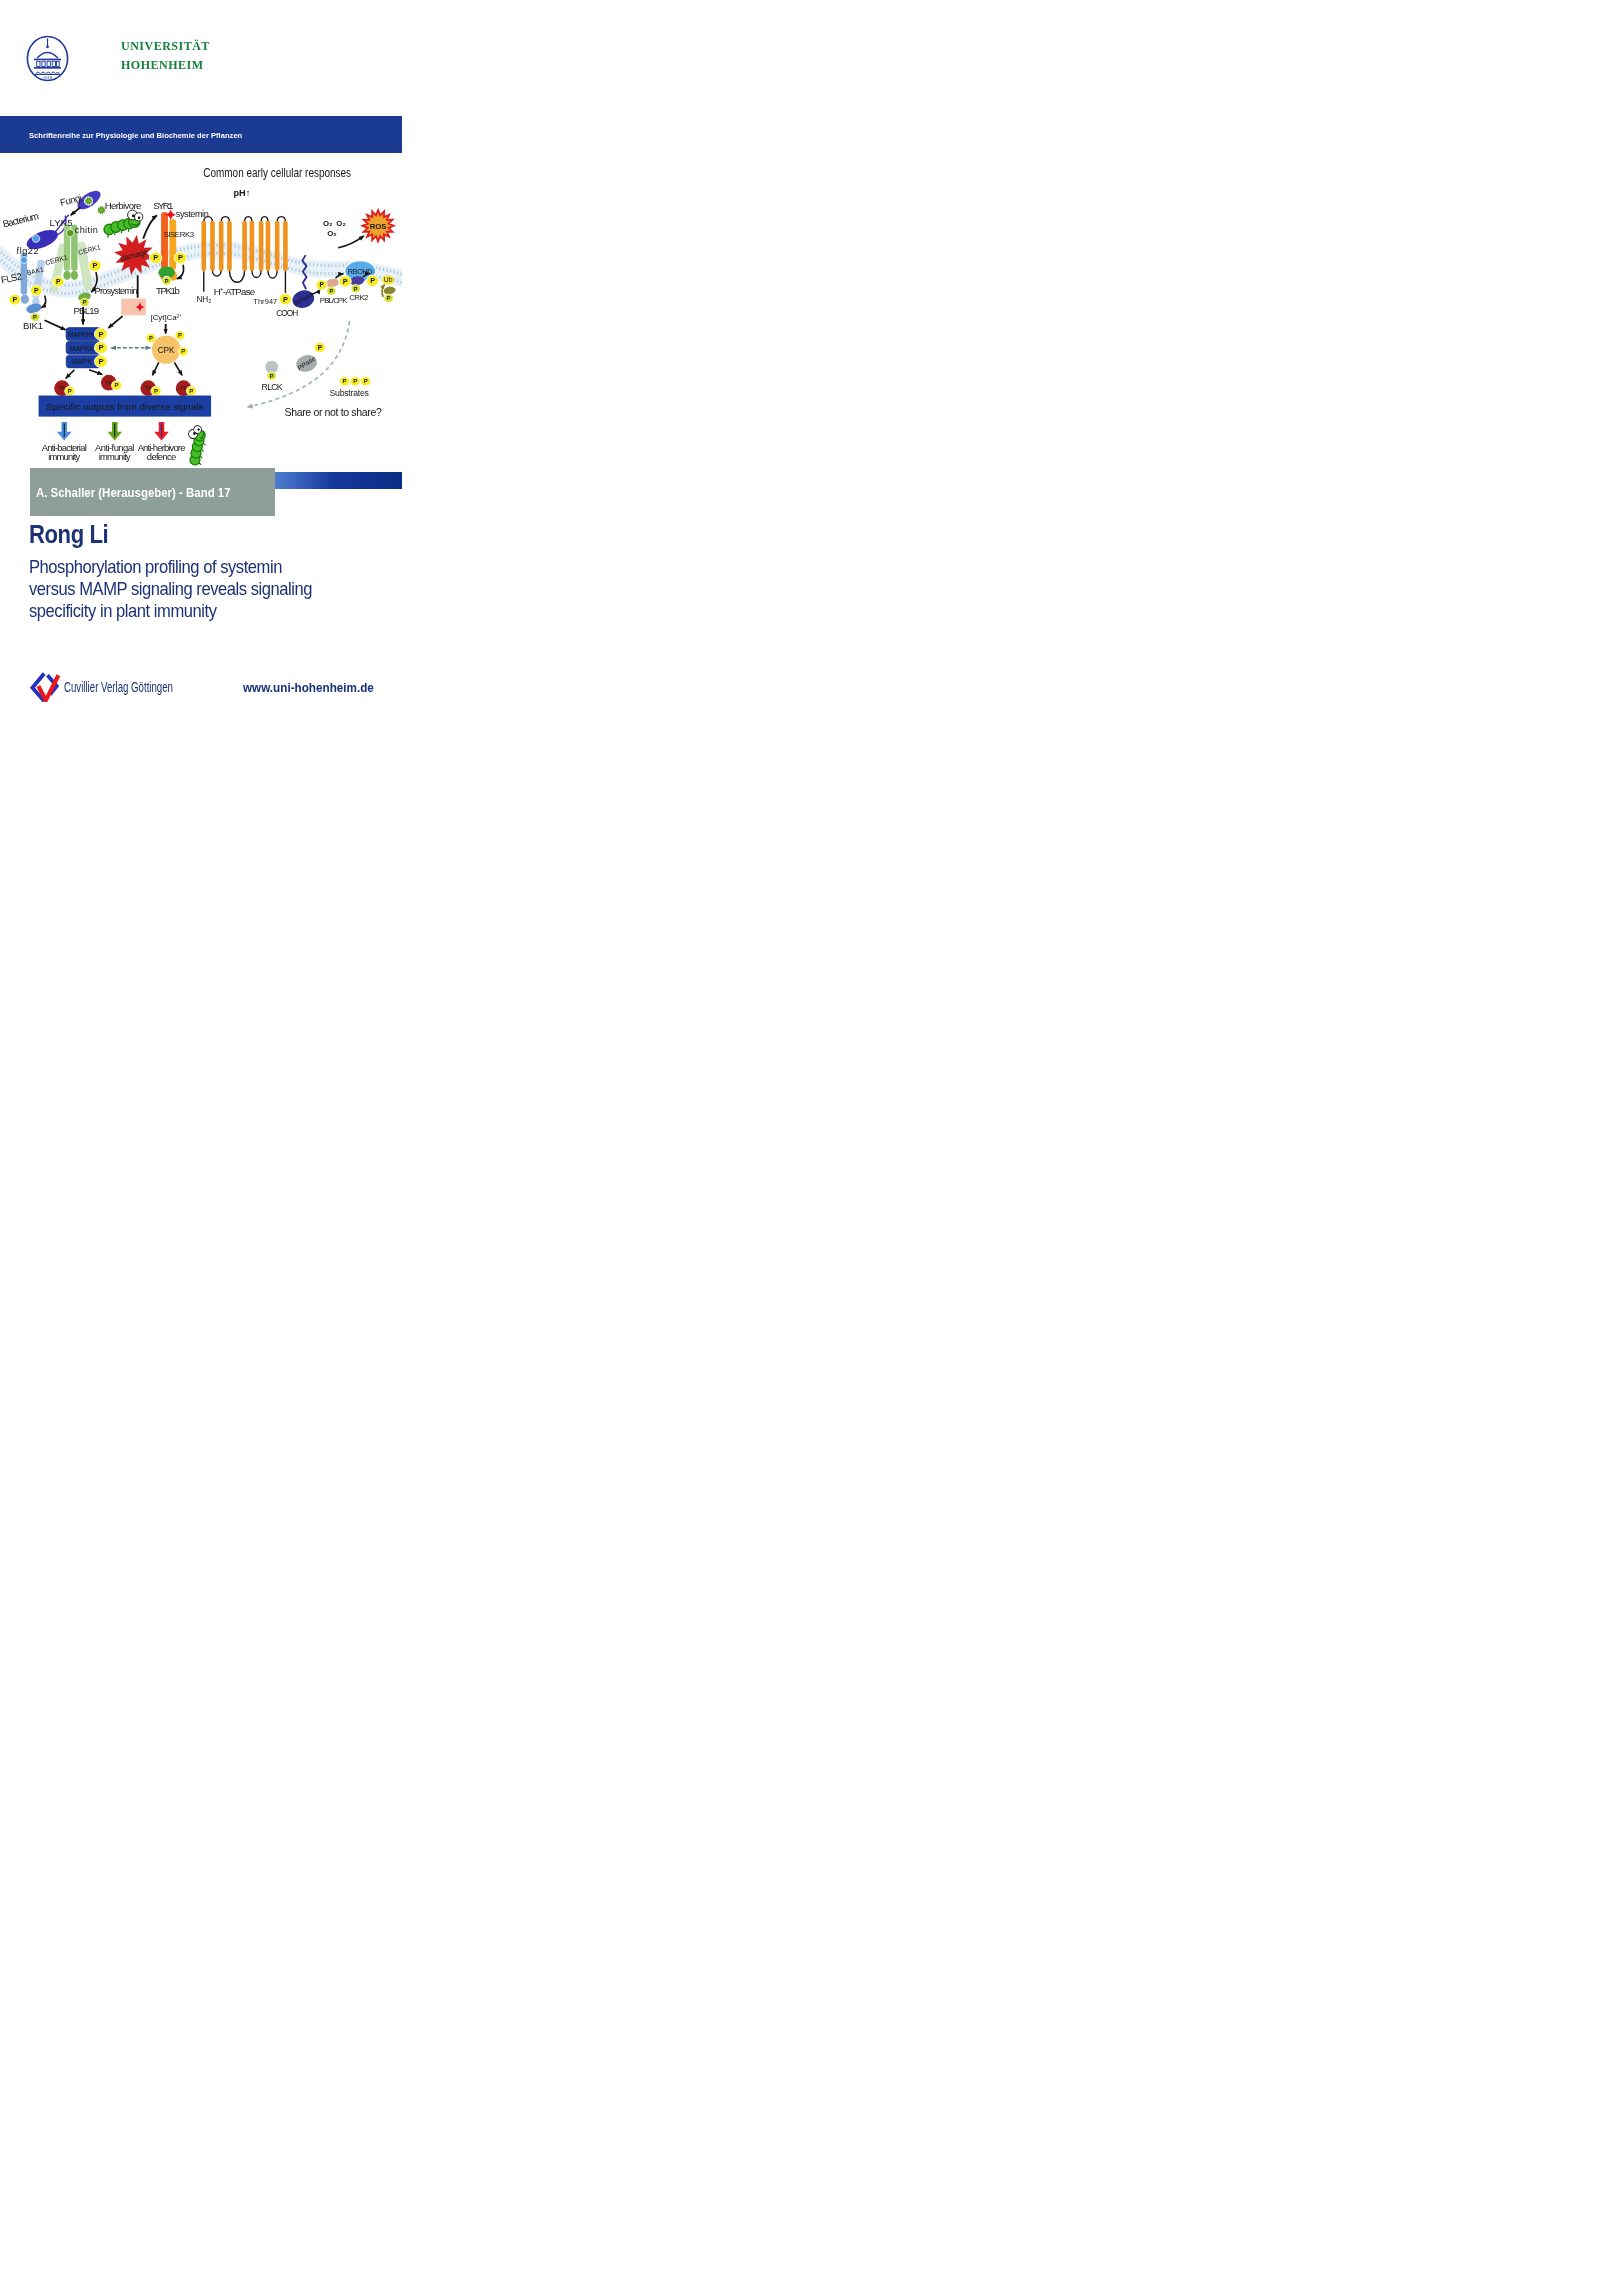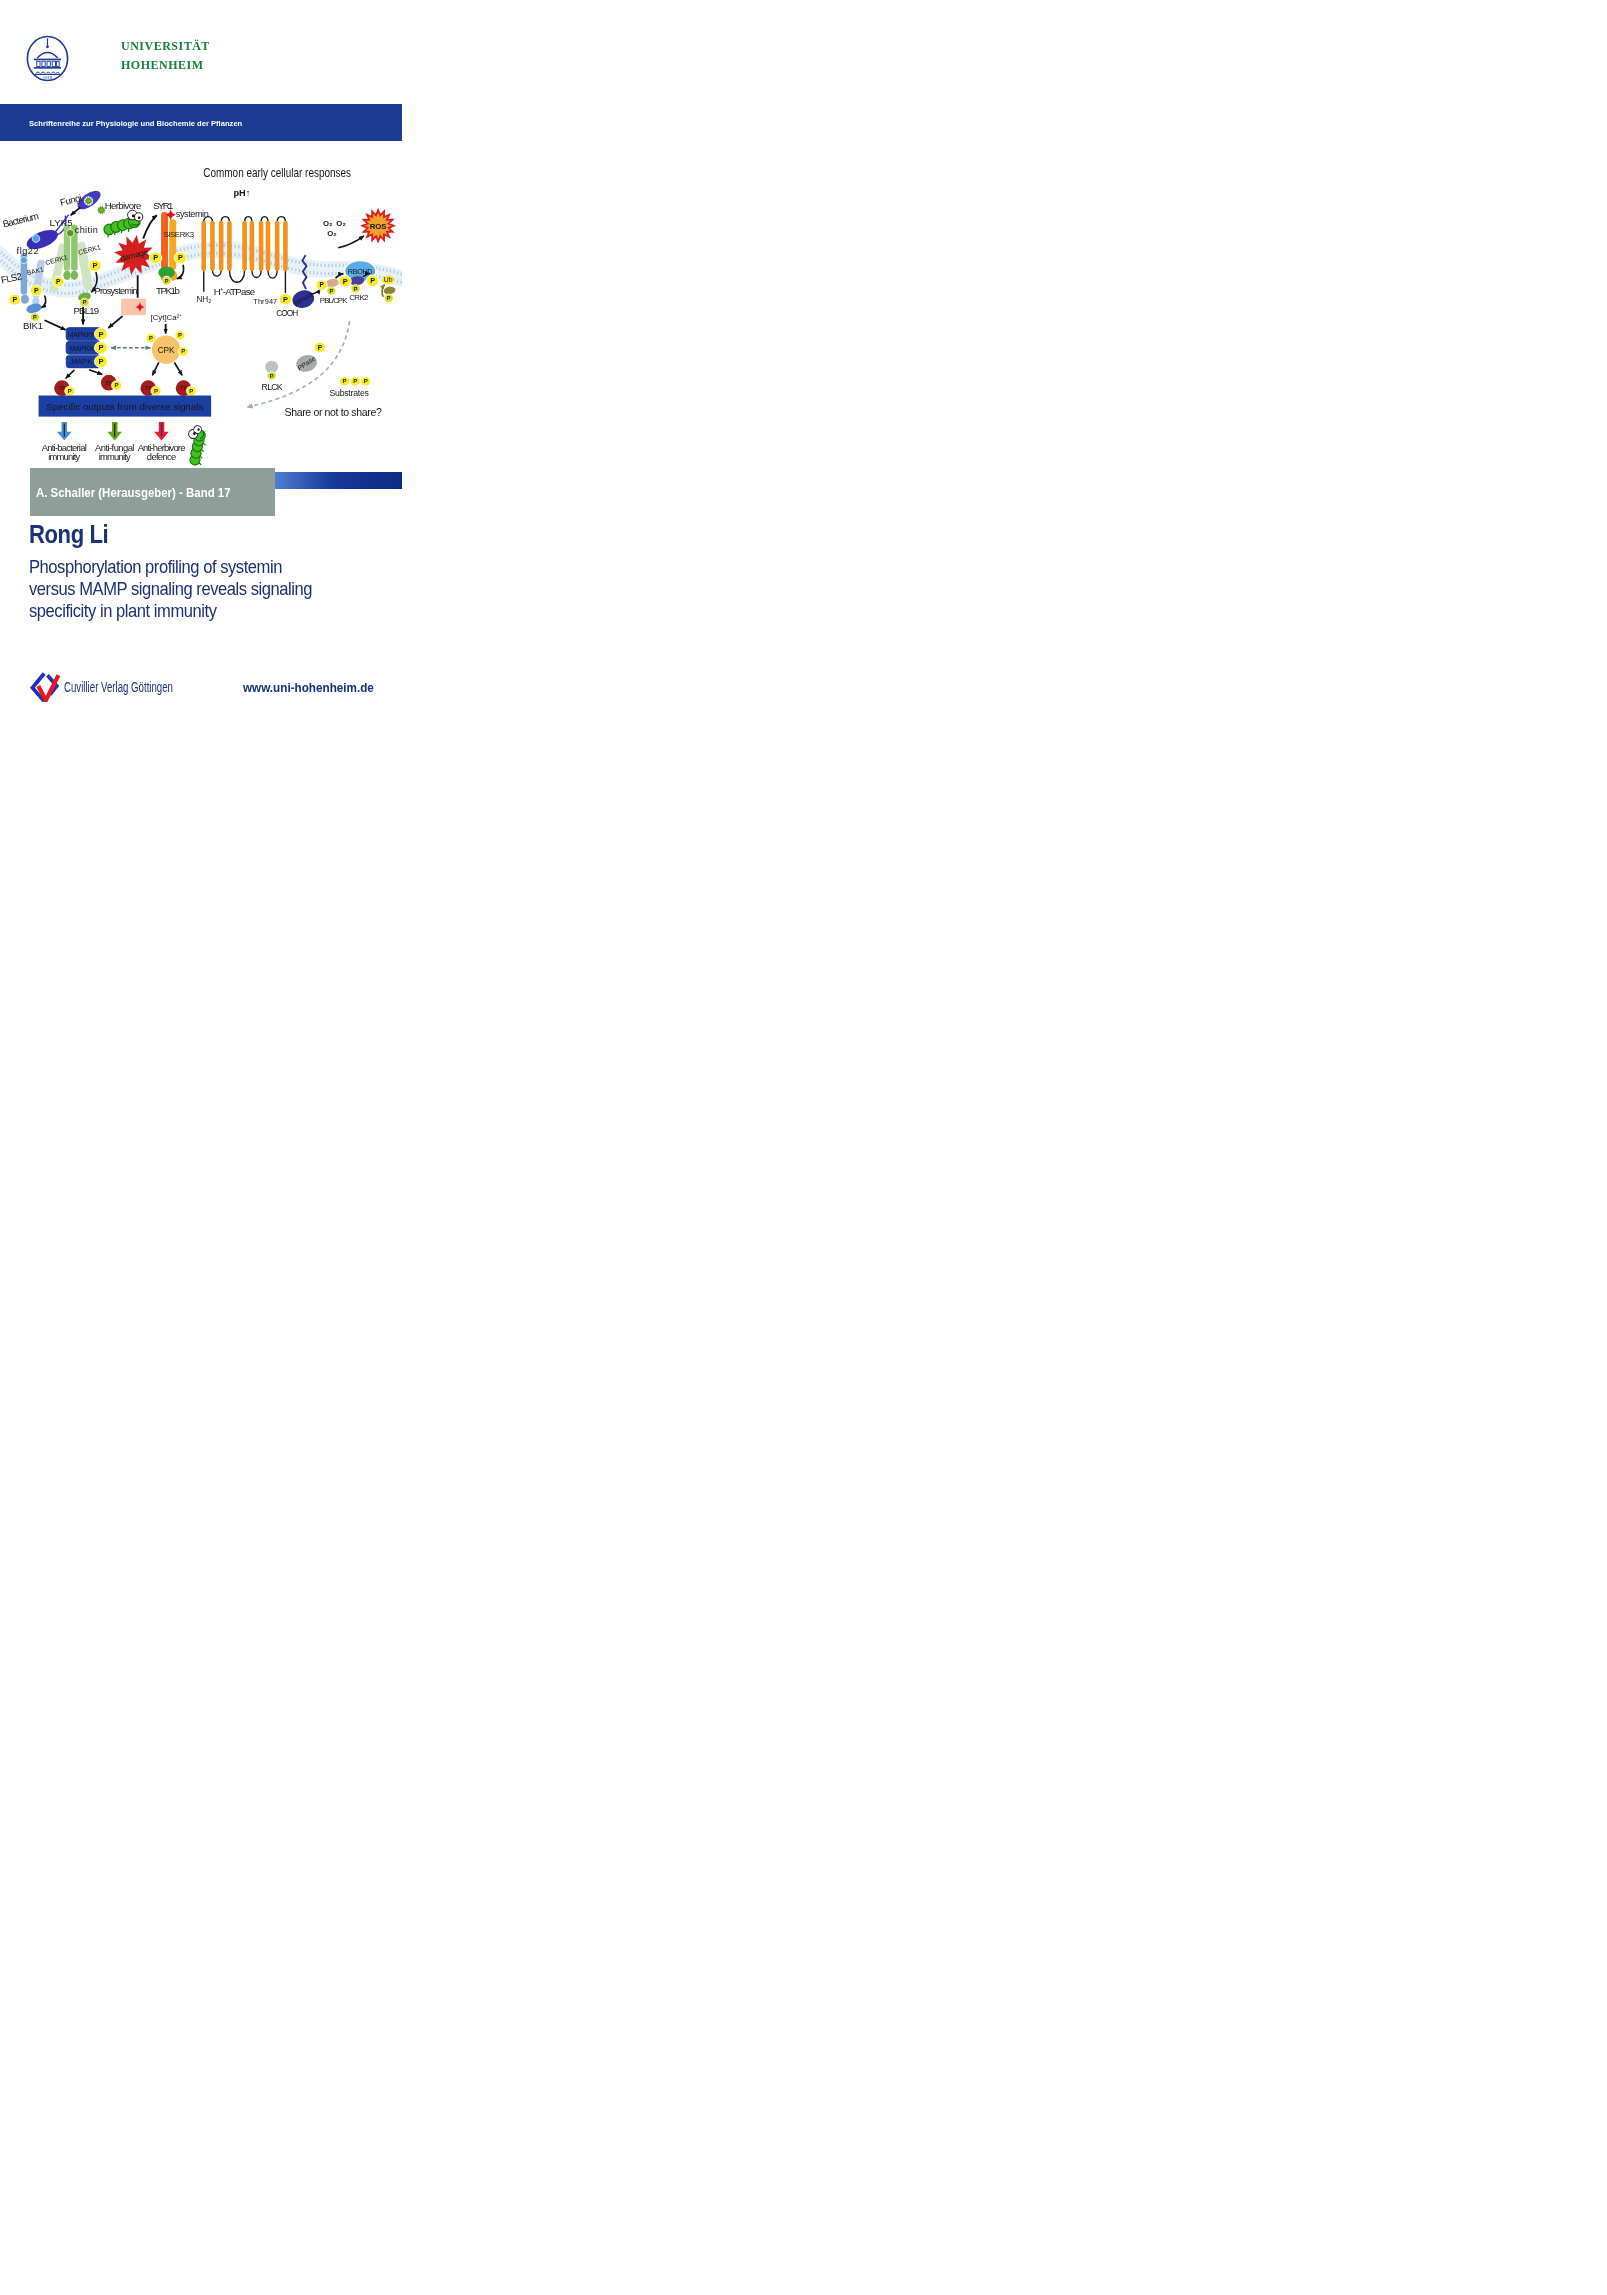--- a/index.html
+++ b/index.html
@@ -4,21 +4,21 @@
 <style>
   html,body{margin:0;padding:0;background:#ffffff;}
   .page{position:relative;width:402px;height:714px;background:#ffffff;overflow:hidden;
         font-family:"Liberation Sans",sans-serif;}
   
   .uni-logo{position:absolute;left:26px;top:35px;width:43px;height:47px;}
   .uni-name{position:absolute;left:73px;top:37px;color:#15803d;
             font-family:"Liberation Serif",serif;font-size:12px;line-height:19px;
             letter-spacing:0.5px;font-weight:600;margin-left:48px;}
   
-  .series-banner{position:absolute;left:0;top:104px;width:402px;height:37px;background:#1b3a91;}
+  .series-banner{position:absolute;left:0;top:116px;width:402px;height:37px;background:#1b3a91;}
   .series-banner .txt{position:absolute;left:29px;top:50%;transform:translateY(-50%) scaleX(.95);
             transform-origin:left center;color:#fff;font-weight:bold;font-size:8px;white-space:nowrap;}
   
   .diagram{position:absolute;left:0;top:156px;width:402px;height:312px;}
   .diagram text{font-family:"Liberation Sans",sans-serif;fill:#181818;}
   
   .editor-band{position:absolute;left:30px;top:468px;width:245px;height:48px;background:#8e9e99;}
   .editor-band .txt{position:absolute;left:6px;top:50%;transform:translateY(-50%) scaleX(.88);
             transform-origin:left center;color:#fff;font-weight:bold;font-size:13px;white-space:nowrap;}
   .grad-stripe{position:absolute;left:275px;top:472px;width:128px;height:17.4px;

